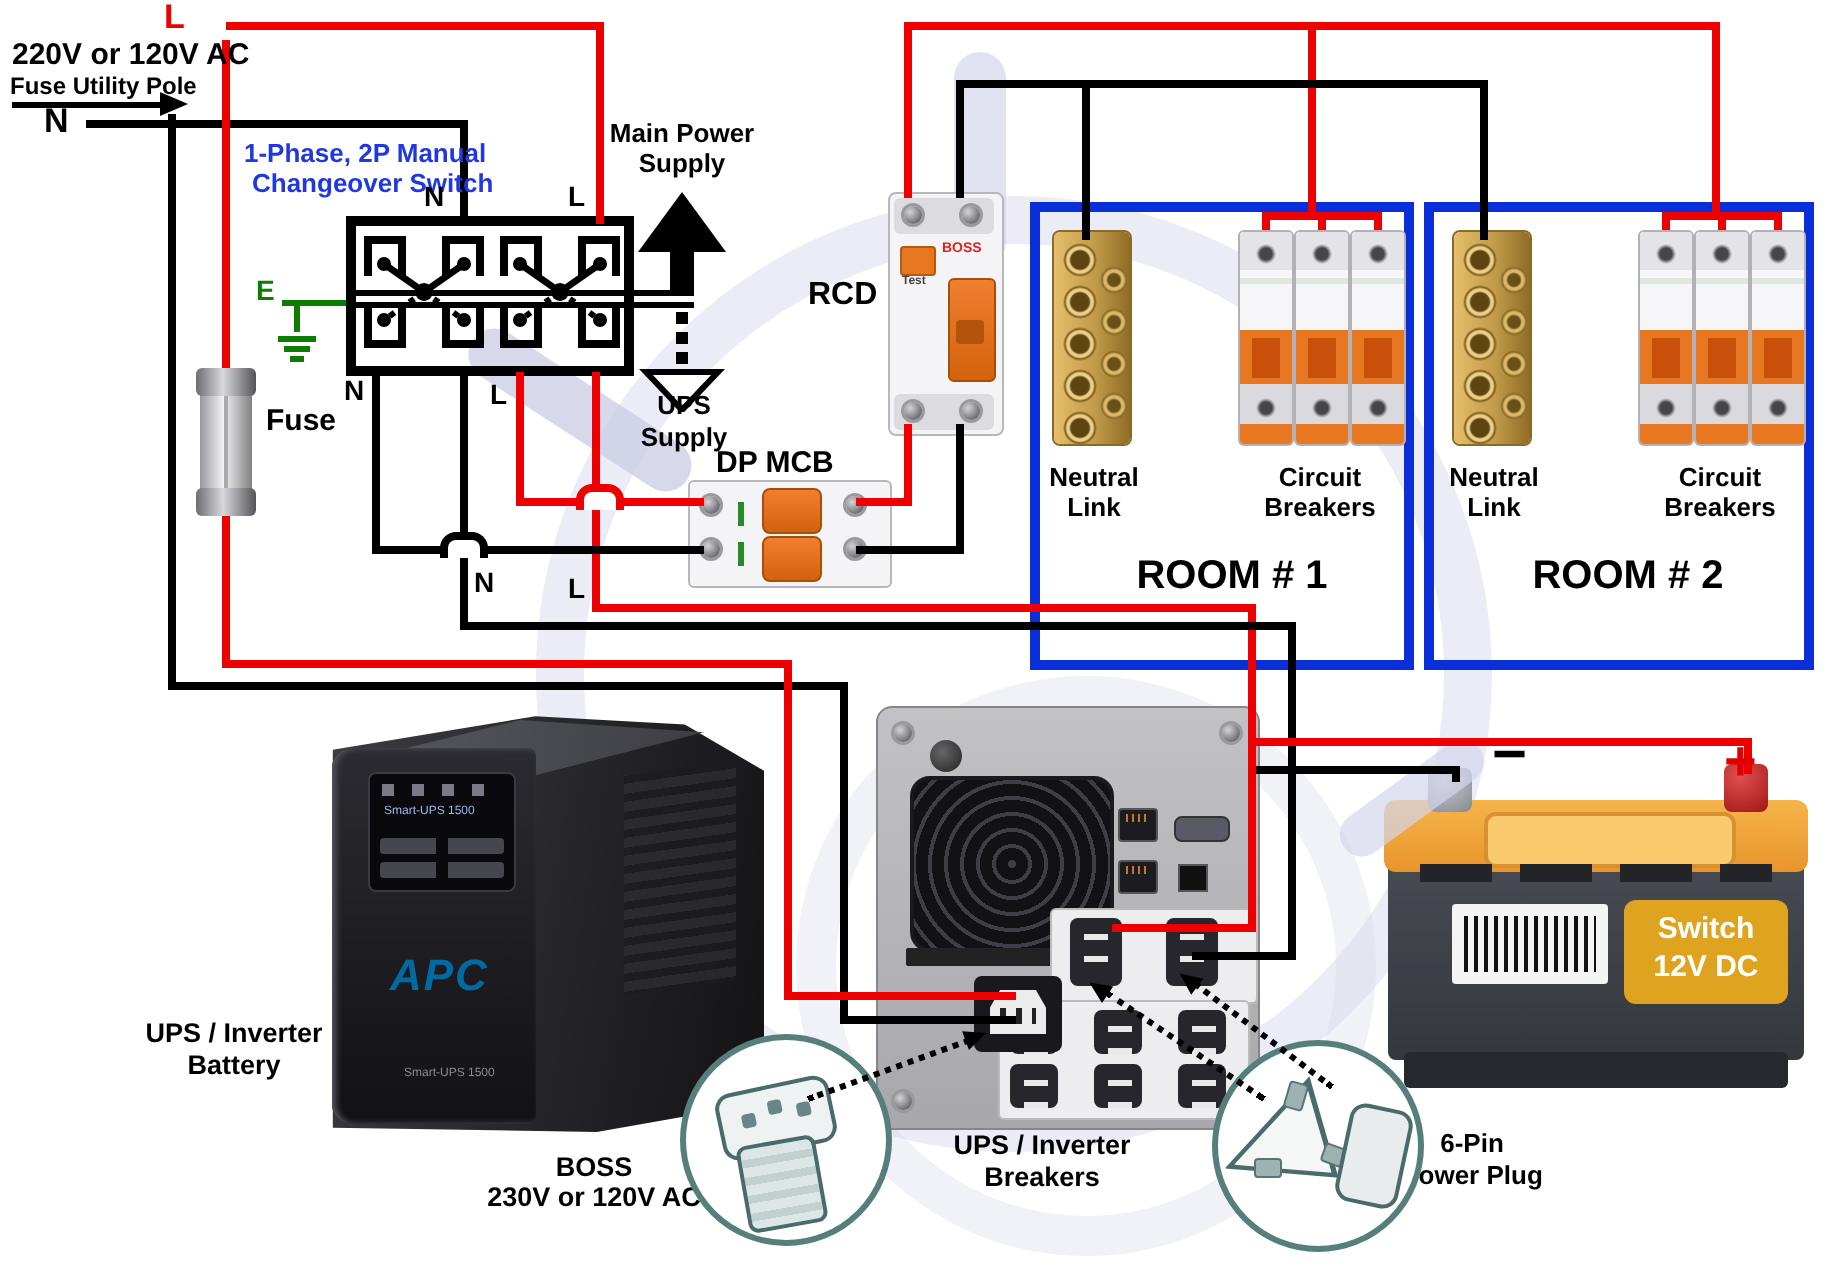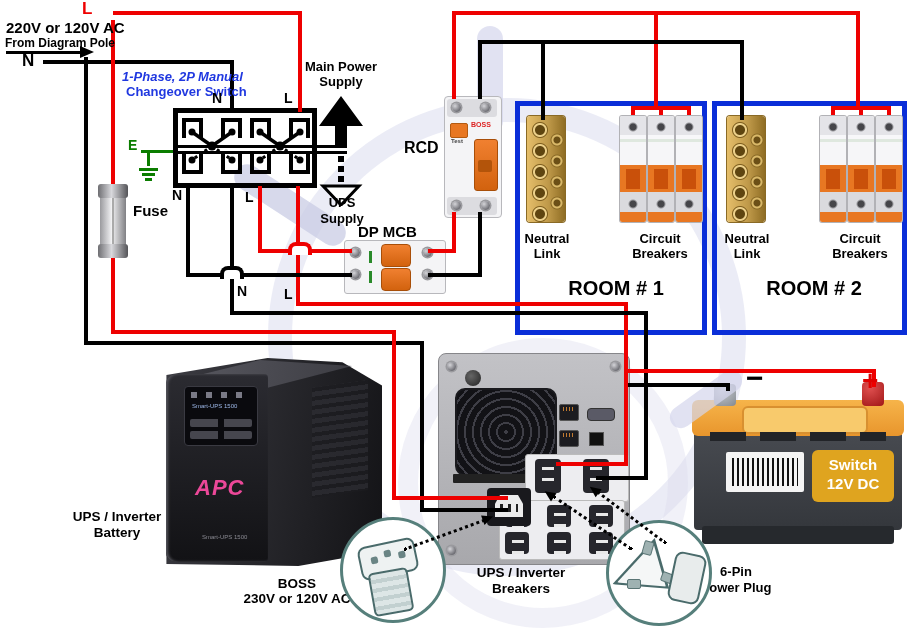--- a/index.html
+++ b/index.html
@@ -50,21 +50,21 @@
 
   <div class="wm" style="left:268px;top:98px;width:430px;height:430px;border:24px solid #dbdcee;border-radius:50%;opacity:.55;"></div>
   <div class="wm" style="left:398px;top:338px;width:250px;height:250px;border:20px solid #dbdcee;border-radius:50%;opacity:.4;"></div>
   <div class="wm" style="left:477px;top:26px;width:26px;height:108px;background:#d4d6ec;border-radius:13px;opacity:.7;"></div>
   <div class="wm" style="left:226px;top:192px;width:128px;height:26px;background:#c9cce4;border-radius:13px;transform:rotate(33deg);opacity:.75;"></div>
   <div class="wm" style="left:250px;top:392px;width:90px;height:22px;background:#d4d6ec;border-radius:11px;transform:rotate(-28deg);opacity:.6;"></div>
   <div class="wm" style="left:664px;top:388px;width:84px;height:22px;background:#d4d6ec;border-radius:11px;transform:rotate(-36deg);opacity:.7;z-index:35;"></div>
 
   <div class="lbl" style="left:82px;top:0px;font-size:17px;color:#ee0000;">L</div>
   <div class="lbl" style="left:6px;top:20px;font-size:15px;">220V or 120V AC</div>
-  <div class="lbl" style="left:5px;top:37px;font-size:12px;">From Diagram Pole</div>
+  <div class="lbl" style="left:5px;top:37px;font-size:12px;">Fuse Utility Pole</div>
   <div class="wv" style="left:6px;top:51px;width:76px;height:3px;"></div>
   <div class="abs" style="left:80px;top:46px;border-left:14px solid #000;border-top:6px solid transparent;border-bottom:6px solid transparent;z-index:40;"></div>
   <div class="lbl" style="left:22px;top:52px;font-size:17px;">N</div>
 
   <div class="wh red" style="left:113px;top:11px;width:189px;height:4px;"></div>
   <div class="wv red" style="left:298px;top:11px;width:4px;height:101px;"></div>
 
   <div class="wh" style="left:43px;top:60px;width:191px;height:4px;"></div>
   <div class="wv" style="left:230px;top:60px;width:4px;height:52px;"></div>
 
@@ -119,21 +119,21 @@
   <div class="wv" style="left:478px;top:42px;width:4px;height:57px;"></div>
   <div class="wh" style="left:478px;top:40px;width:266px;height:4px;"></div>
   <div class="wv" style="left:541px;top:40px;width:4px;height:80px;"></div>
   <div class="wv" style="left:740px;top:40px;width:4px;height:80px;"></div>
 
   <div class="wh red" style="left:628px;top:369px;width:248px;height:4px;"></div>
   <div class="wv red" style="left:872px;top:369px;width:4px;height:18px;"></div>
   <div class="wh" style="left:628px;top:383px;width:102px;height:4px;"></div>
   <div class="wv" style="left:726px;top:383px;width:4px;height:8px;"></div>
 
-  <div class="lbl" style="left:122px;top:70px;font-size:13px;color:#2038e0;font-style:italic;">1-Phase, 2P Manual</div>
+  <div class="lbl" style="left:122px;top:70px;font-size:13px;color:#2038e0;">1-Phase, 2P Manual</div>
   <div class="lbl" style="left:126px;top:85px;font-size:13px;color:#2038e0;">Changeover Switch</div>
   <div class="abs" style="left:173px;top:108px;width:134px;height:70px;border:5px solid #000;z-index:30;"></div>
   <div class="wh" style="left:177px;top:145px;width:170px;height:3px;z-index:31;"></div>
   <div class="wh" style="left:177px;top:151px;width:170px;height:3px;z-index:31;"></div>
   <svg class="abs" style="left:181px;top:114px;z-index:32;" width="62" height="64" viewBox="0 0 62 64">
     <path d="M3,24 V6 H20 V24" fill="none" stroke="#000" stroke-width="4"></path>
     <path d="M42,24 V6 H59 V24" fill="none" stroke="#000" stroke-width="4"></path>
     <path d="M3,40 V58 H20 V40" fill="none" stroke="#000" stroke-width="4"></path>
     <path d="M42,40 V58 H59 V40" fill="none" stroke="#000" stroke-width="4"></path>
     <line x1="31" y1="32" x2="11" y2="18" stroke="#000" stroke-width="3.5"></line>
@@ -248,21 +248,21 @@
   <div class="abs" style="left:162px;top:356px;width:220px;height:210px;z-index:20;">
     <div class="abs" style="left:0;top:0;width:100%;height:100%;background:linear-gradient(100deg,#3d3d44 0%,#2b2b30 40%,#131316 100%);clip-path:polygon(2% 9%,48% 1%,82% 3%,100% 14%,100% 93%,62% 100%,2% 99%);"></div>
     <div class="abs" style="left:6px;top:4px;width:200px;height:38px;background:linear-gradient(100deg,#5a5a62,#3a3a40);clip-path:polygon(0 60%,46% 0,92% 16%,40% 86%);"></div>
     <div class="abs" style="left:4px;top:18px;width:102px;height:188px;background:linear-gradient(180deg,#2b2b31,#121215);border-radius:10px 4px 4px 10px;box-shadow:inset 2px 0 3px #55555c;"></div>
     <div class="abs" style="left:22px;top:30px;width:72px;height:58px;background:#0a0a0e;border:1px solid #3a3a42;border-radius:4px;">
       <div class="abs" style="left:6px;top:5px;width:60px;height:6px;background:repeating-linear-gradient(90deg,#7a7a86 0 6px,transparent 6px 15px);"></div>
       <span class="tinytxt" style="left:7px;top:16px;">Smart-UPS 1500</span>
       <div class="abs" style="left:5px;top:32px;width:62px;height:8px;background:repeating-linear-gradient(90deg,#46464e 0 28px,transparent 28px 34px);border-radius:2px;"></div>
       <div class="abs" style="left:5px;top:44px;width:62px;height:8px;background:repeating-linear-gradient(90deg,#46464e 0 28px,transparent 28px 34px);border-radius:2px;"></div>
     </div>
-    <div class="lbl" style="left:33px;top:120px;font-size:22px;color:#ec4899;font-style:italic;letter-spacing:1px;">APC</div>
+    <div class="lbl" style="left:33px;top:120px;font-size:22px;color:#0369a1;font-style:italic;letter-spacing:1px;">APC</div>
     <span class="tinytxt" style="left:40px;top:178px;color:#8a8a92;">Smart-UPS 1500</span>
     <div class="abs" style="left:150px;top:28px;width:56px;height:110px;background:repeating-linear-gradient(180deg,#1c1c20 0 4px,#2e2e34 4px 9px);opacity:.7;transform:skewY(-8deg);"></div>
   </div>
   <div class="lbl c" style="left:117px;top:510px;font-size:13.5px;">UPS / Inverter</div>
   <div class="lbl c" style="left:117px;top:526px;font-size:13.5px;">Battery</div>
   <div class="lbl c" style="left:297px;top:577px;font-size:13.5px;">BOSS</div>
   <div class="lbl c" style="left:297px;top:592px;font-size:13.5px;">230V or 120V AC</div>
 
   <div class="abs" style="left:438px;top:353px;width:190px;height:210px;background:linear-gradient(180deg,#c2c2c6,#a8a8ac);border:1px solid #86868a;border-radius:8px;z-index:20;">
     <span class="screw" style="left:8px;top:8px;"></span>

